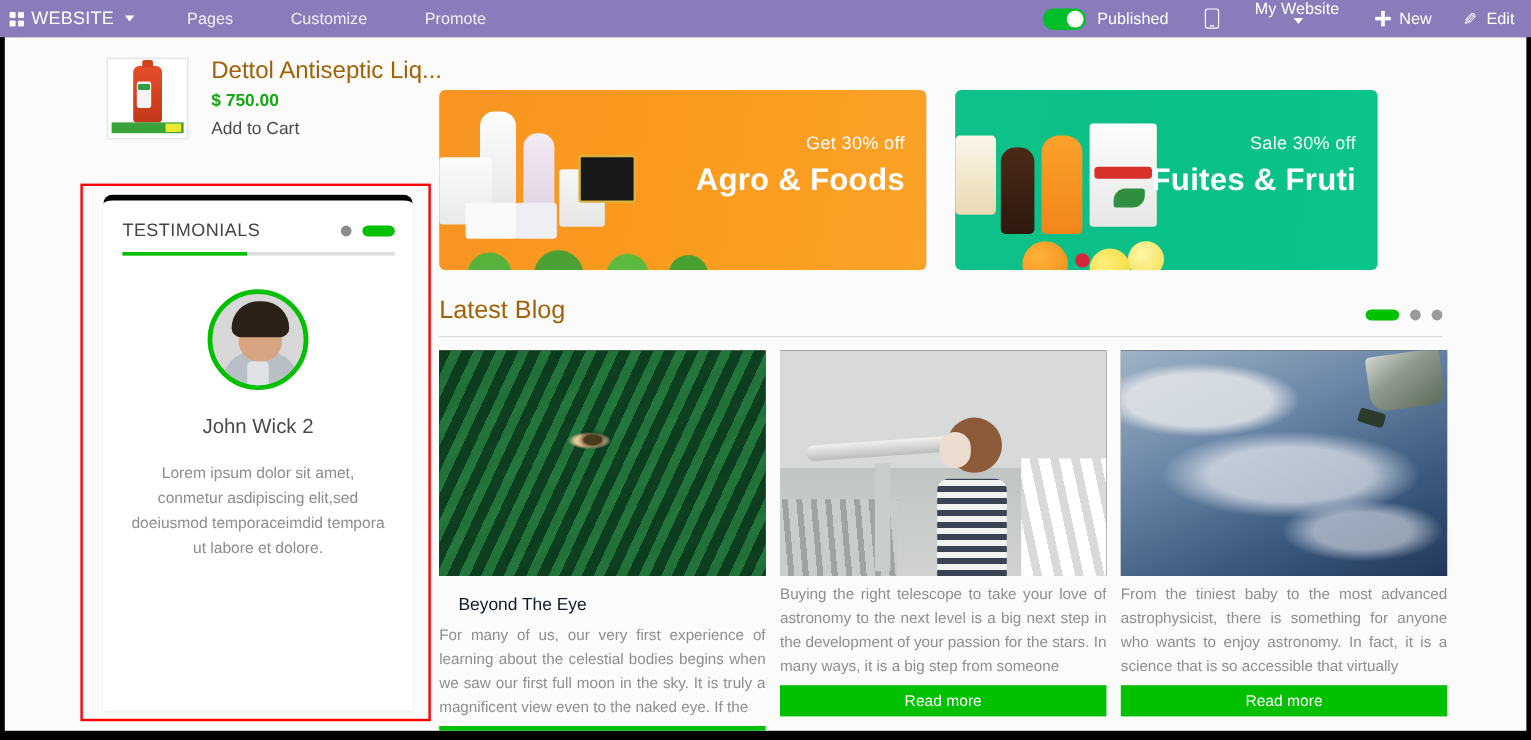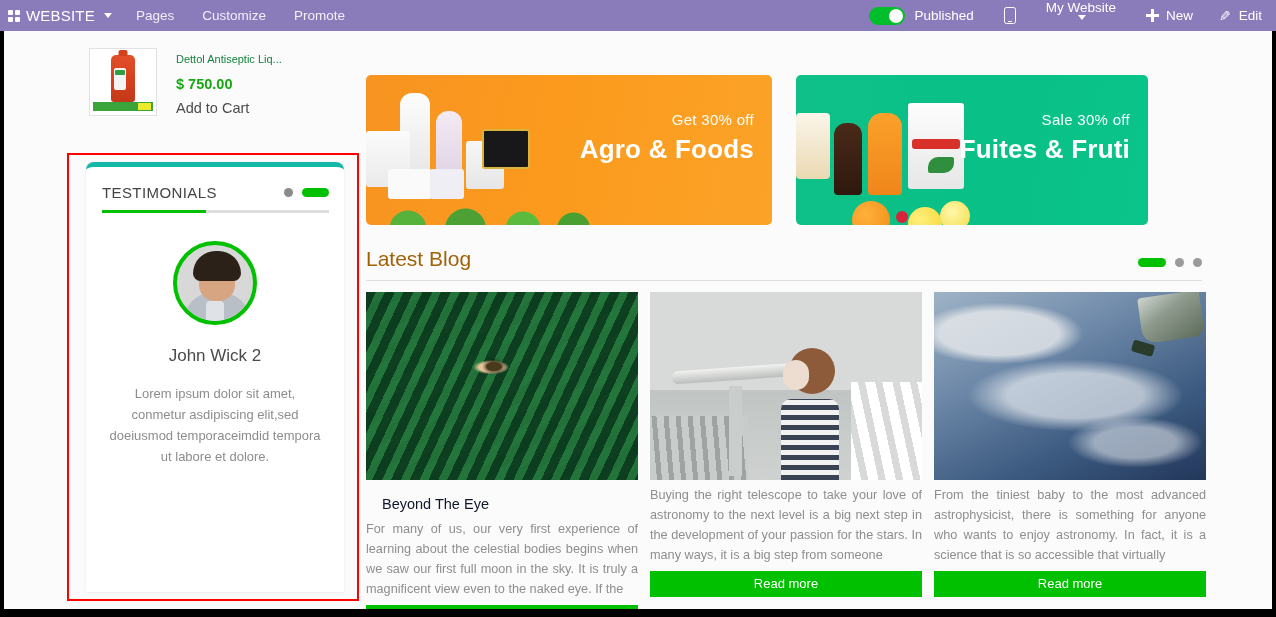--- a/index.html
+++ b/index.html
@@ -16,21 +16,21 @@
   }
 
   
   .topbar {
     position: absolute; left: 0; top: 0;
     width: 1276px; height: 31px;
     background: #8a7bbb;
     display: flex; align-items: center;
     color: #ffffff;
   }
-  .tb-left { display: flex; height: 100%; }
+  .tb-left { display: flex; height: 100%; gap: 20px; }
   .tb-brand {
     display: flex; align-items: center; gap: 6px;
     padding: 0 10px 0 8px; height: 100%;
   }
   .grid-icon {
     display: inline-grid;
     grid-template-columns: 5px 5px;
     grid-template-rows: 5px 5px;
     gap: 2px;
   }
@@ -137,35 +137,35 @@
   }
   .shelf {
     position:absolute; left:3px; right:3px; bottom:4px; height:9px;
     background:#3aa33a;
   }
   .shelf::after{
     content:""; position:absolute; right:2px; top:1px; width:13px; height:7px;
     background:#ecea2c;
   }
   .product-info { padding-top: 1px; }
-  .product-name { font-size: 11px; color: #15803d; line-height: 20px; }
+  .product-name { font-size: 20px; color: #a16207; line-height: 20px; }
   .product-price { font-size: 14.5px; font-weight: bold; color: #16a810; margin-top: 7px; }
   .product-cart { font-size: 14.5px; color: #4b4b4b; margin-top: 8px; }
 
   
   .redbox {
     position: absolute; left: 63px; top: 122px;
     width: 292px; height: 448px;
     border: 2px solid #fe0000;
   }
   .tcard {
     position: absolute; left: 17px; top: 7px;
     width: 258px; height: 430px;
     background: #ffffff;
-    border-top: 5px solid #14b8a6;
+    border-top: 5px solid #000000;
     border-radius: 8px 8px 0 0;
     box-shadow: 0 1px 3px rgba(0,0,0,.06);
   }
   .tcard-head {
     display:flex; align-items:center; justify-content:space-between;
     padding: 17px 15px 9px 16px;
   }
   .tcard-title {
     font-size: 15px; color: #444444; letter-spacing: .4px;
   }

